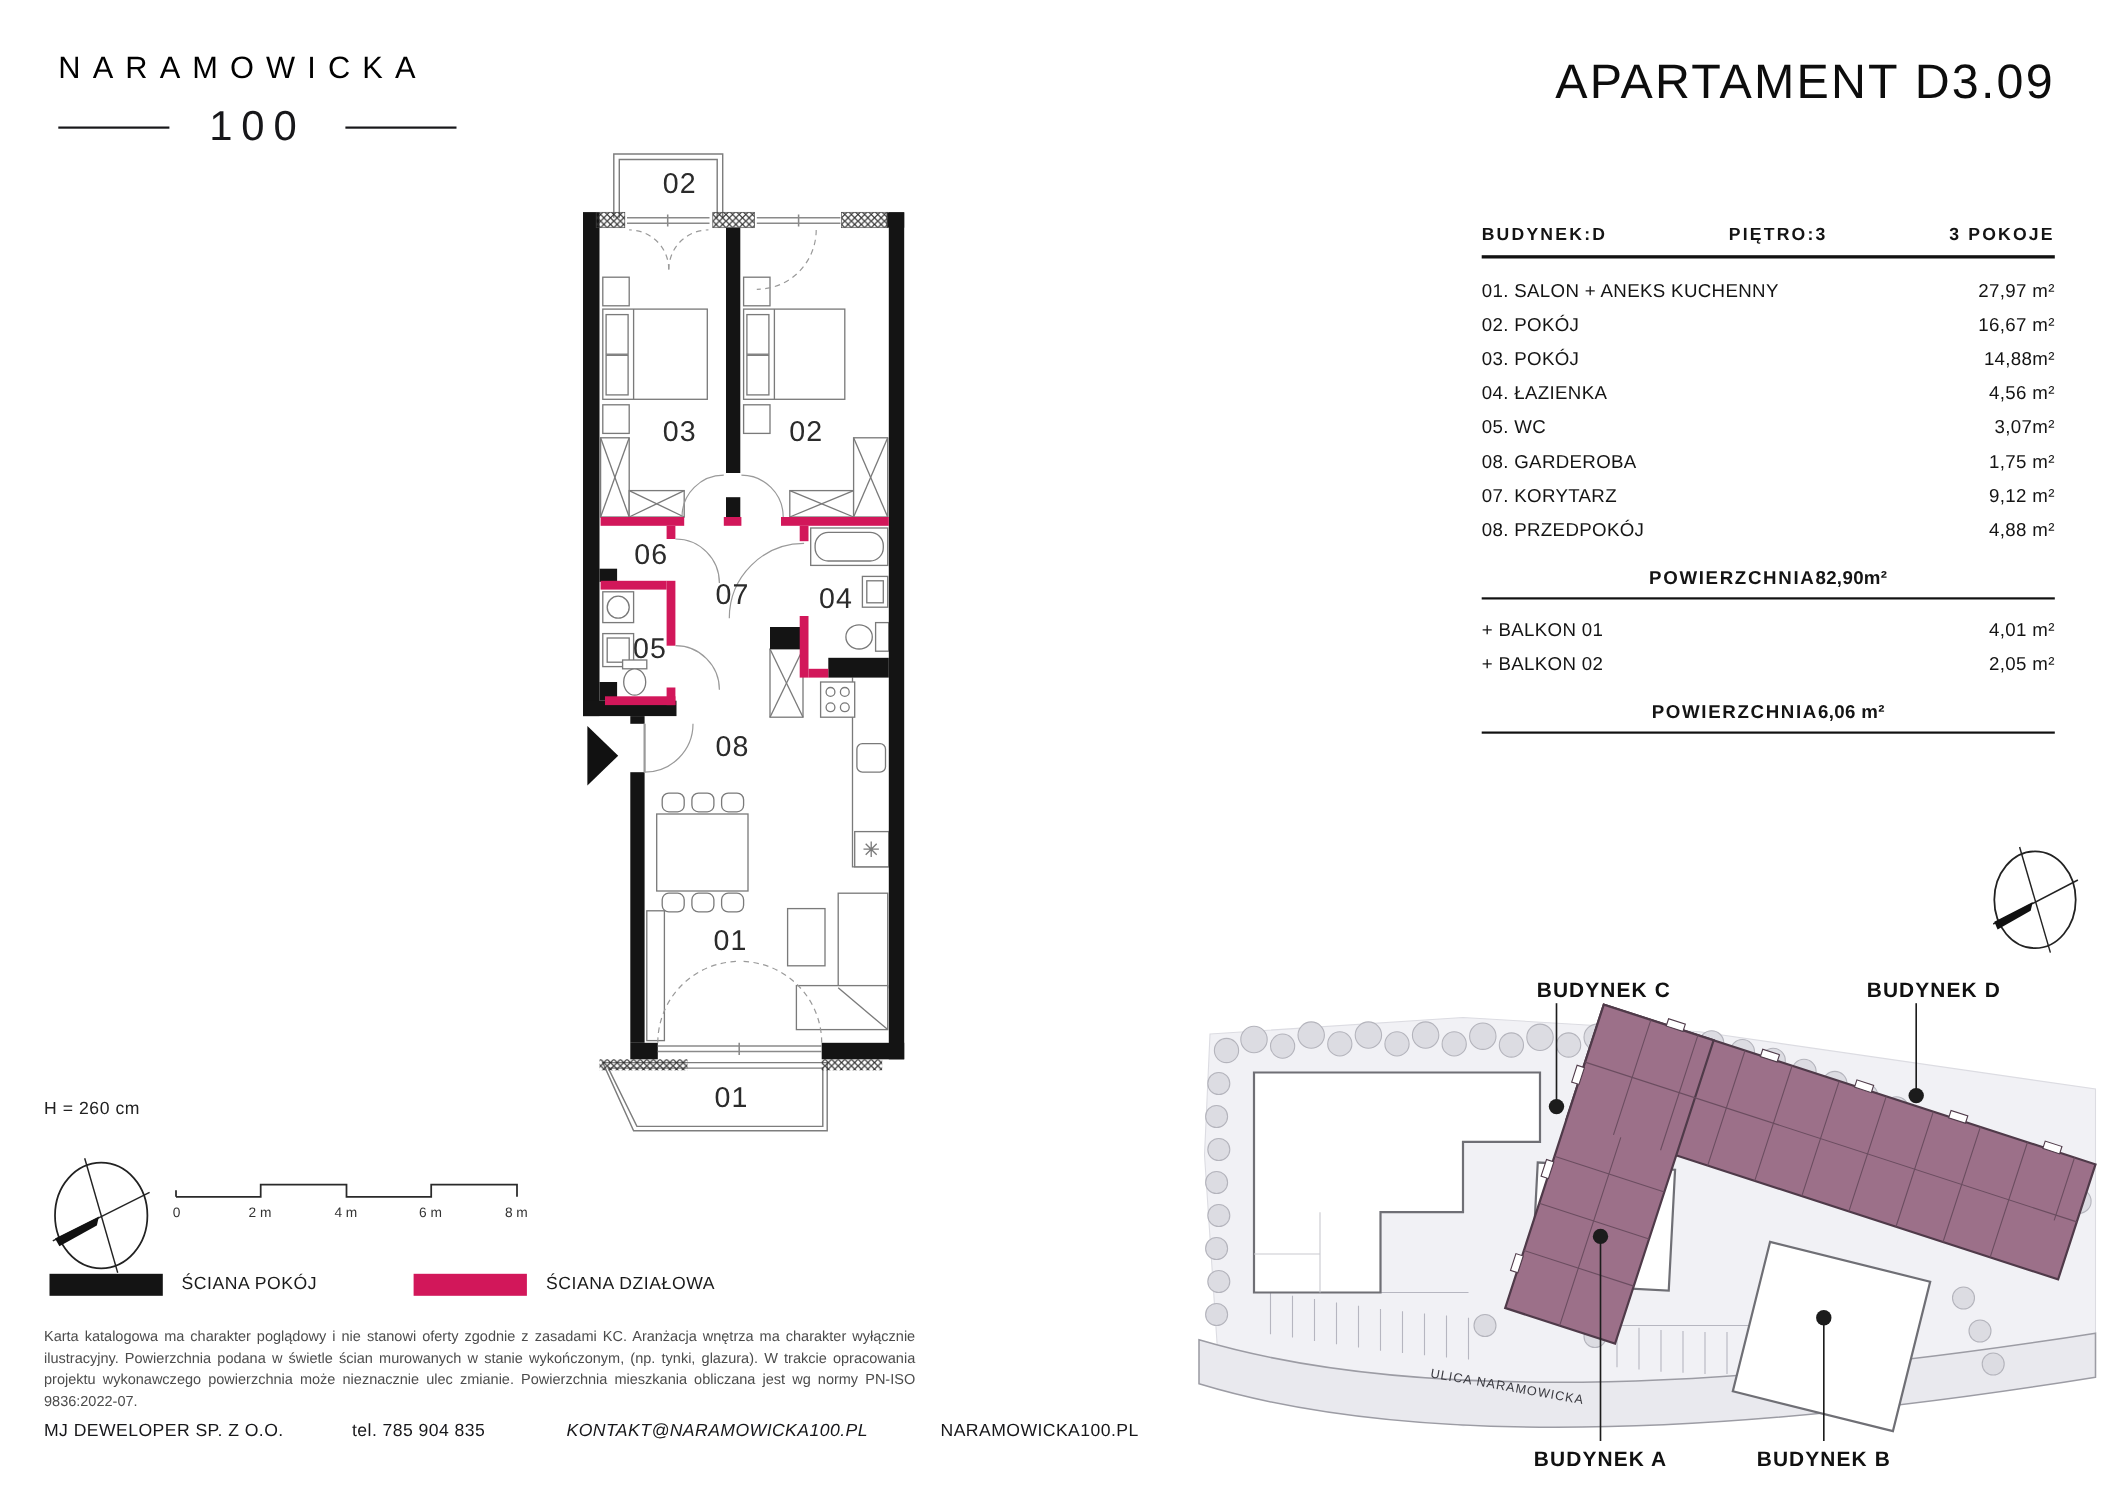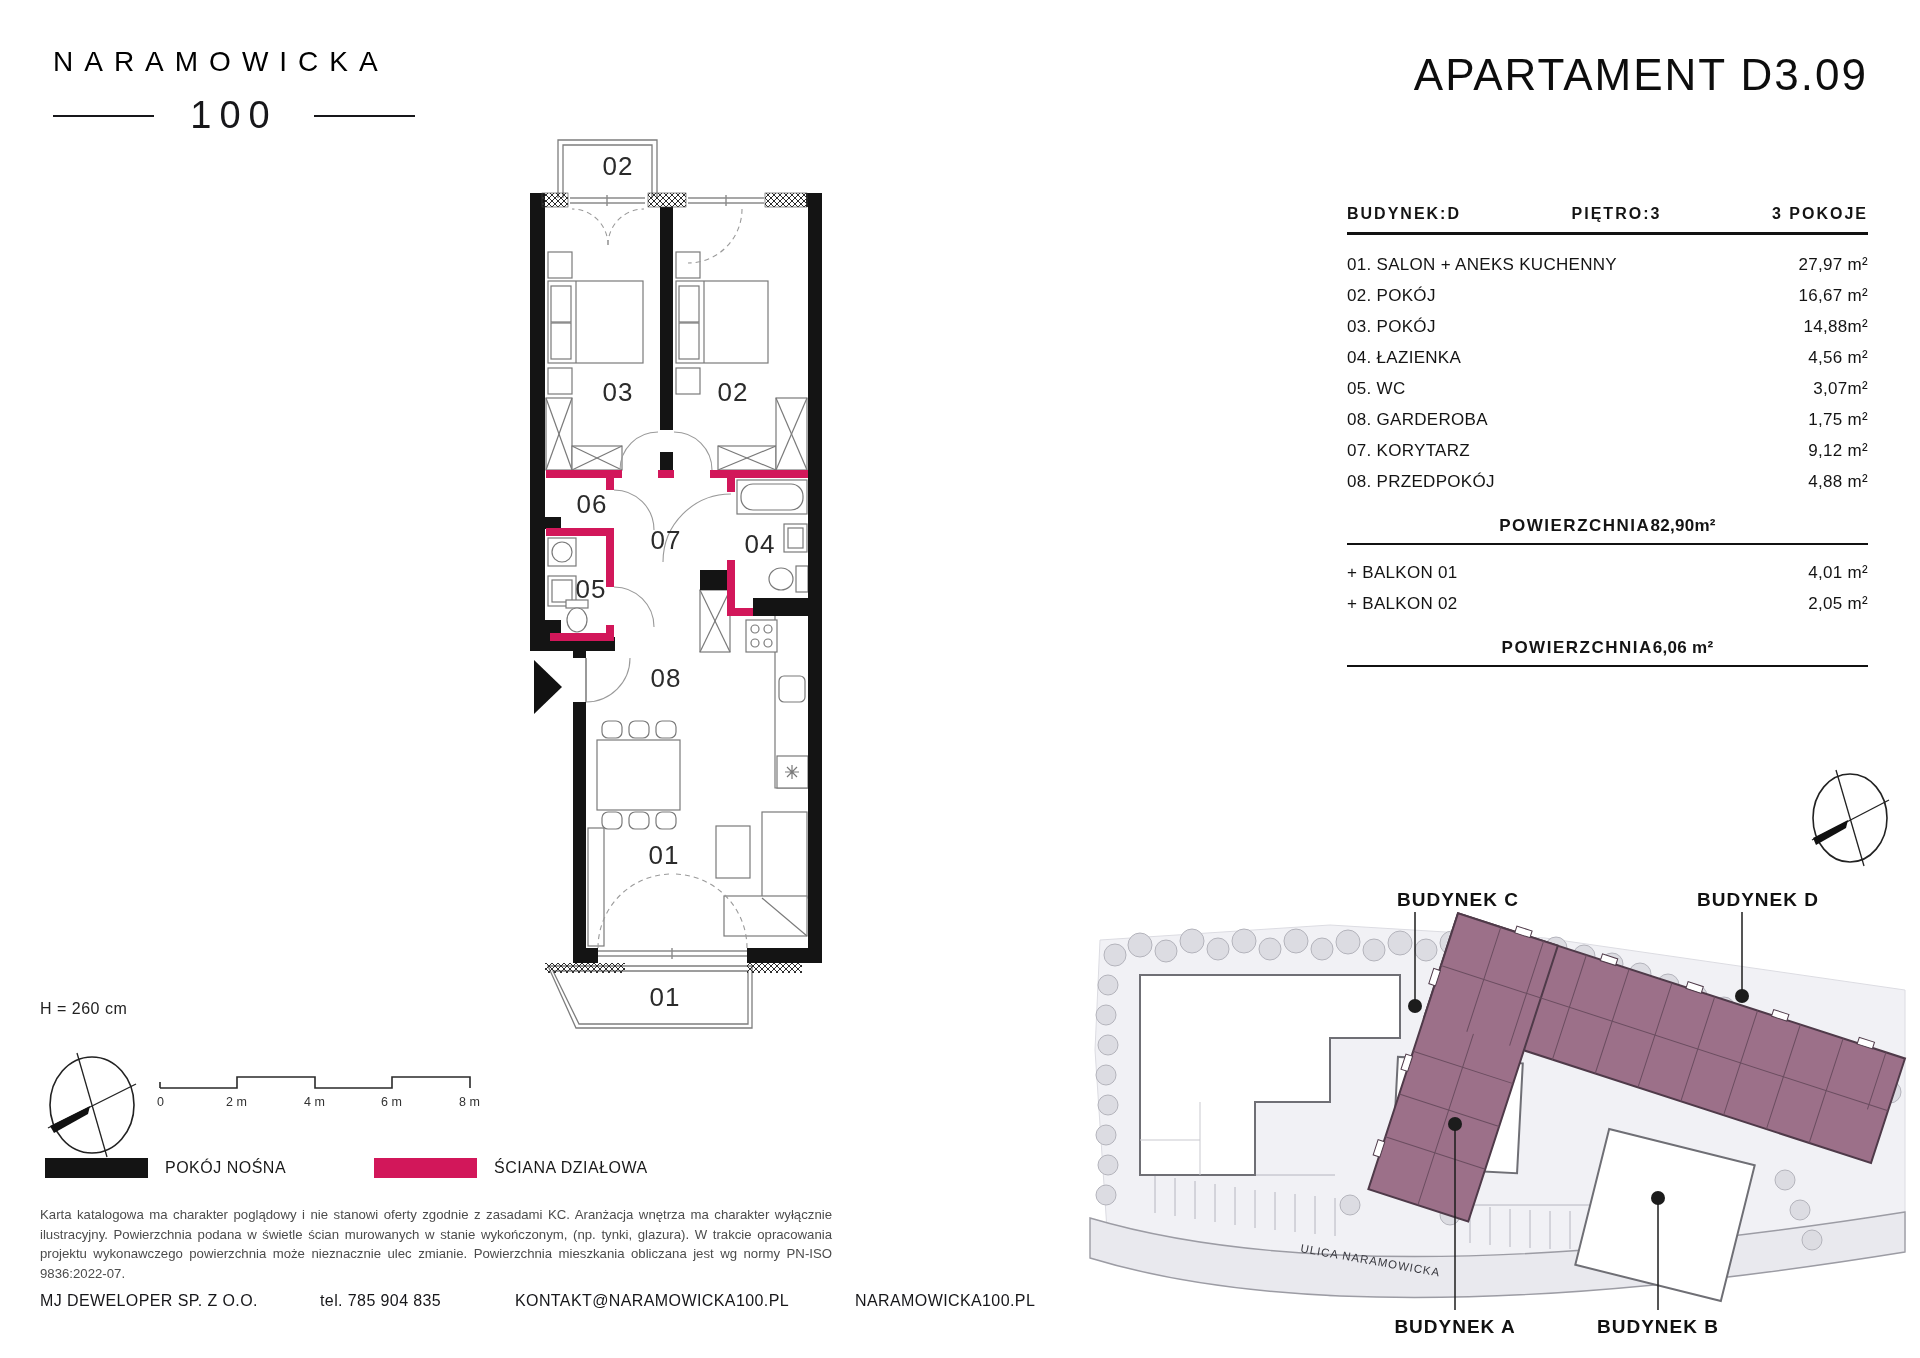--- a/index.html
+++ b/index.html
@@ -24,21 +24,21 @@
   
   .hnote{left:40px;top:1000px;font-size:16px;letter-spacing:.5px;color:#222;}
   
   .legend{left:45px;top:1158px;display:flex;align-items:center;}
   .sw{width:103px;height:20px;margin-right:17px;}
   .legend-label{font-size:16px;letter-spacing:.5px;margin-right:52px;color:#1a1a1a;}
   
   .disclaimer{left:40px;top:1205px;width:792px;font-size:13.2px;line-height:19.5px;color:#4c4c4c;text-align:justify;}
   
   .footer-item{top:1292px;font-size:16px;letter-spacing:.4px;color:#17171a;white-space:nowrap;}
-  .f1{left:40px;}.f2{left:320px;}.f3{left:515px;}.f4{left:855px;}
+  .f1{left:40px;}.f2{left:320px;}.f3{left:515px;font-style:italic;}.f4{left:855px;}
   svg text{font-family:"Liberation Sans",sans-serif;}
   .roomlbl{font-size:26px;fill:#2b2b2b;letter-spacing:1px;}
   .sitelbl{font-size:19px;fill:#111;letter-spacing:1px;font-weight:700;}
   .scalelbl{font-size:12.5px;fill:#333;}
   .streetlbl{font-size:11.5px;fill:#3a3a40;letter-spacing:1px;}
 </style>
 </head>
 <body>
 
 <div class="abs logo">
@@ -297,21 +297,21 @@
   <path d="M160,1088 L160,1082 M160,1088 H237 V1077 H315 V1088 H392 V1077 H470 V1088 M470,1088 L470,1082" fill="none" stroke="#2a2a2a" stroke-width="1.6"></path>
   <text class="scalelbl" x="157" y="1106">0</text>
   <text class="scalelbl" x="226" y="1106">2 m</text>
   <text class="scalelbl" x="304" y="1106">4 m</text>
   <text class="scalelbl" x="381" y="1106">6 m</text>
   <text class="scalelbl" x="459" y="1106">8 m</text>
 </svg>
 
 <div class="abs legend">
   <div class="sw" style="background:#141414;"></div>
-  <div class="legend-label">POKÓJ NOŚNA</div>
+  <div class="legend-label">ŚCIANA POKÓJ</div>
   <div class="sw" style="background:#d2175a;margin-left:36px;"></div>
   <div class="legend-label">ŚCIANA DZIAŁOWA</div>
 </div>
 
 <div class="abs disclaimer">Karta katalogowa ma charakter poglądowy i nie stanowi oferty zgodnie z zasadami KC. Aranżacja wnętrza ma charakter wyłącznie ilustracyjny. Powierzchnia podana w świetle ścian murowanych w stanie wykończonym, (np. tynki, glazura). W trakcie opracowania projektu wykonawczego powierzchnia może nieznacznie ulec zmianie. Powierzchnia mieszkania obliczana jest wg normy PN-ISO 9836:2022-07.</div>
 
 <div class="abs footer-item f1">MJ DEWELOPER SP. Z O.O.</div>
 <div class="abs footer-item f2">tel. 785 904 835</div>
 <div class="abs footer-item f3">KONTAKT@NARAMOWICKA100.PL</div>
 <div class="abs footer-item f4">NARAMOWICKA100.PL</div>

